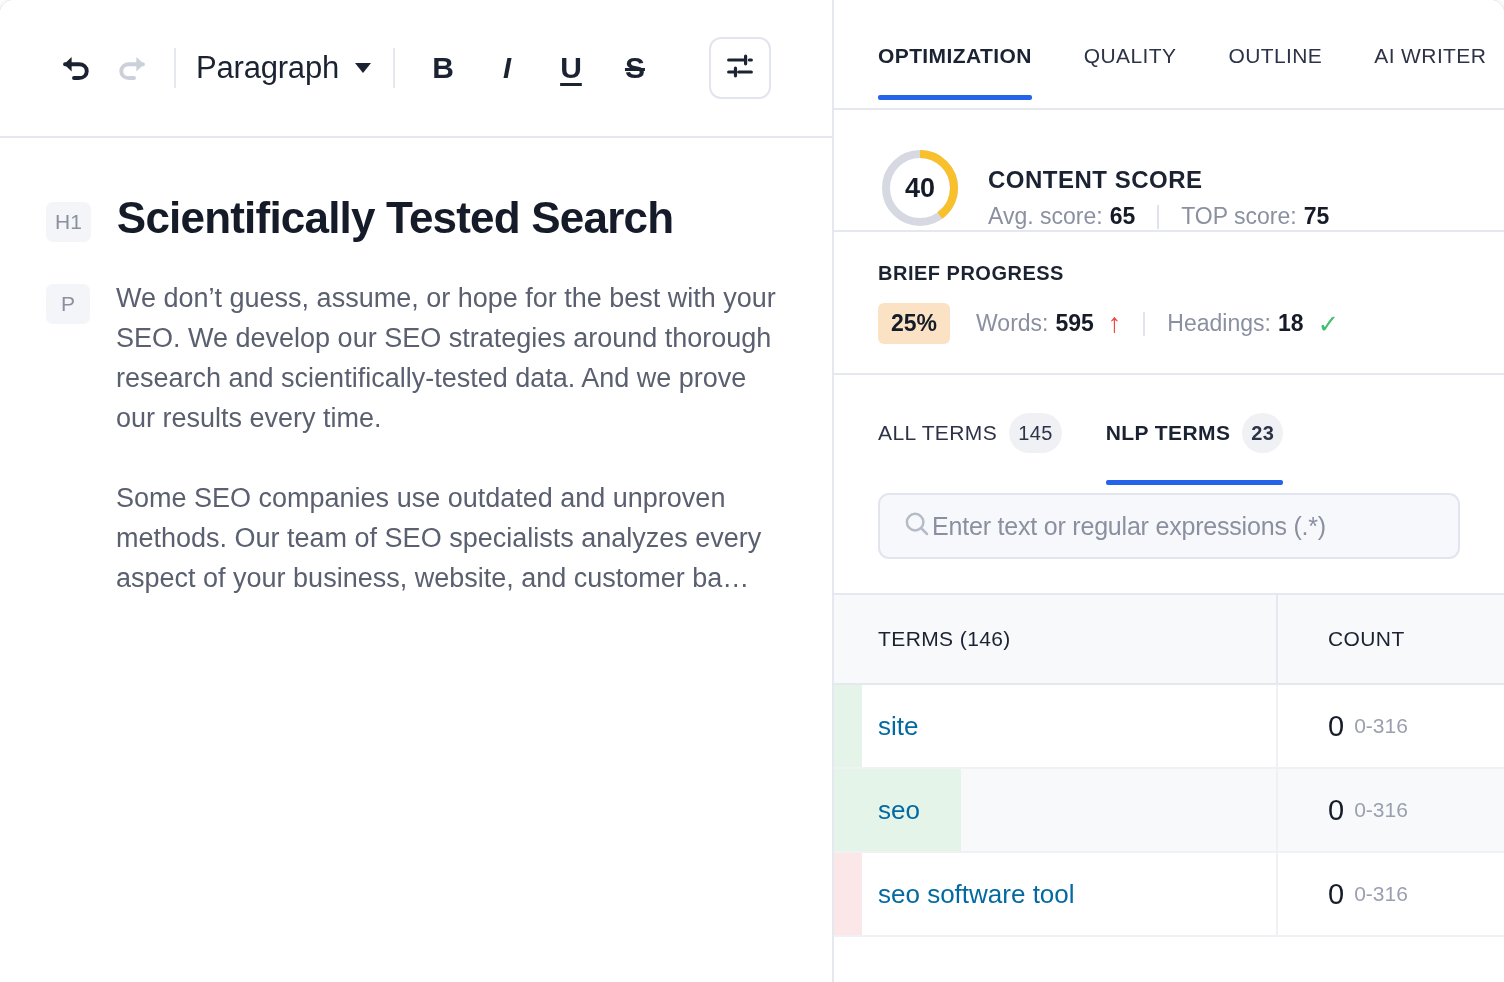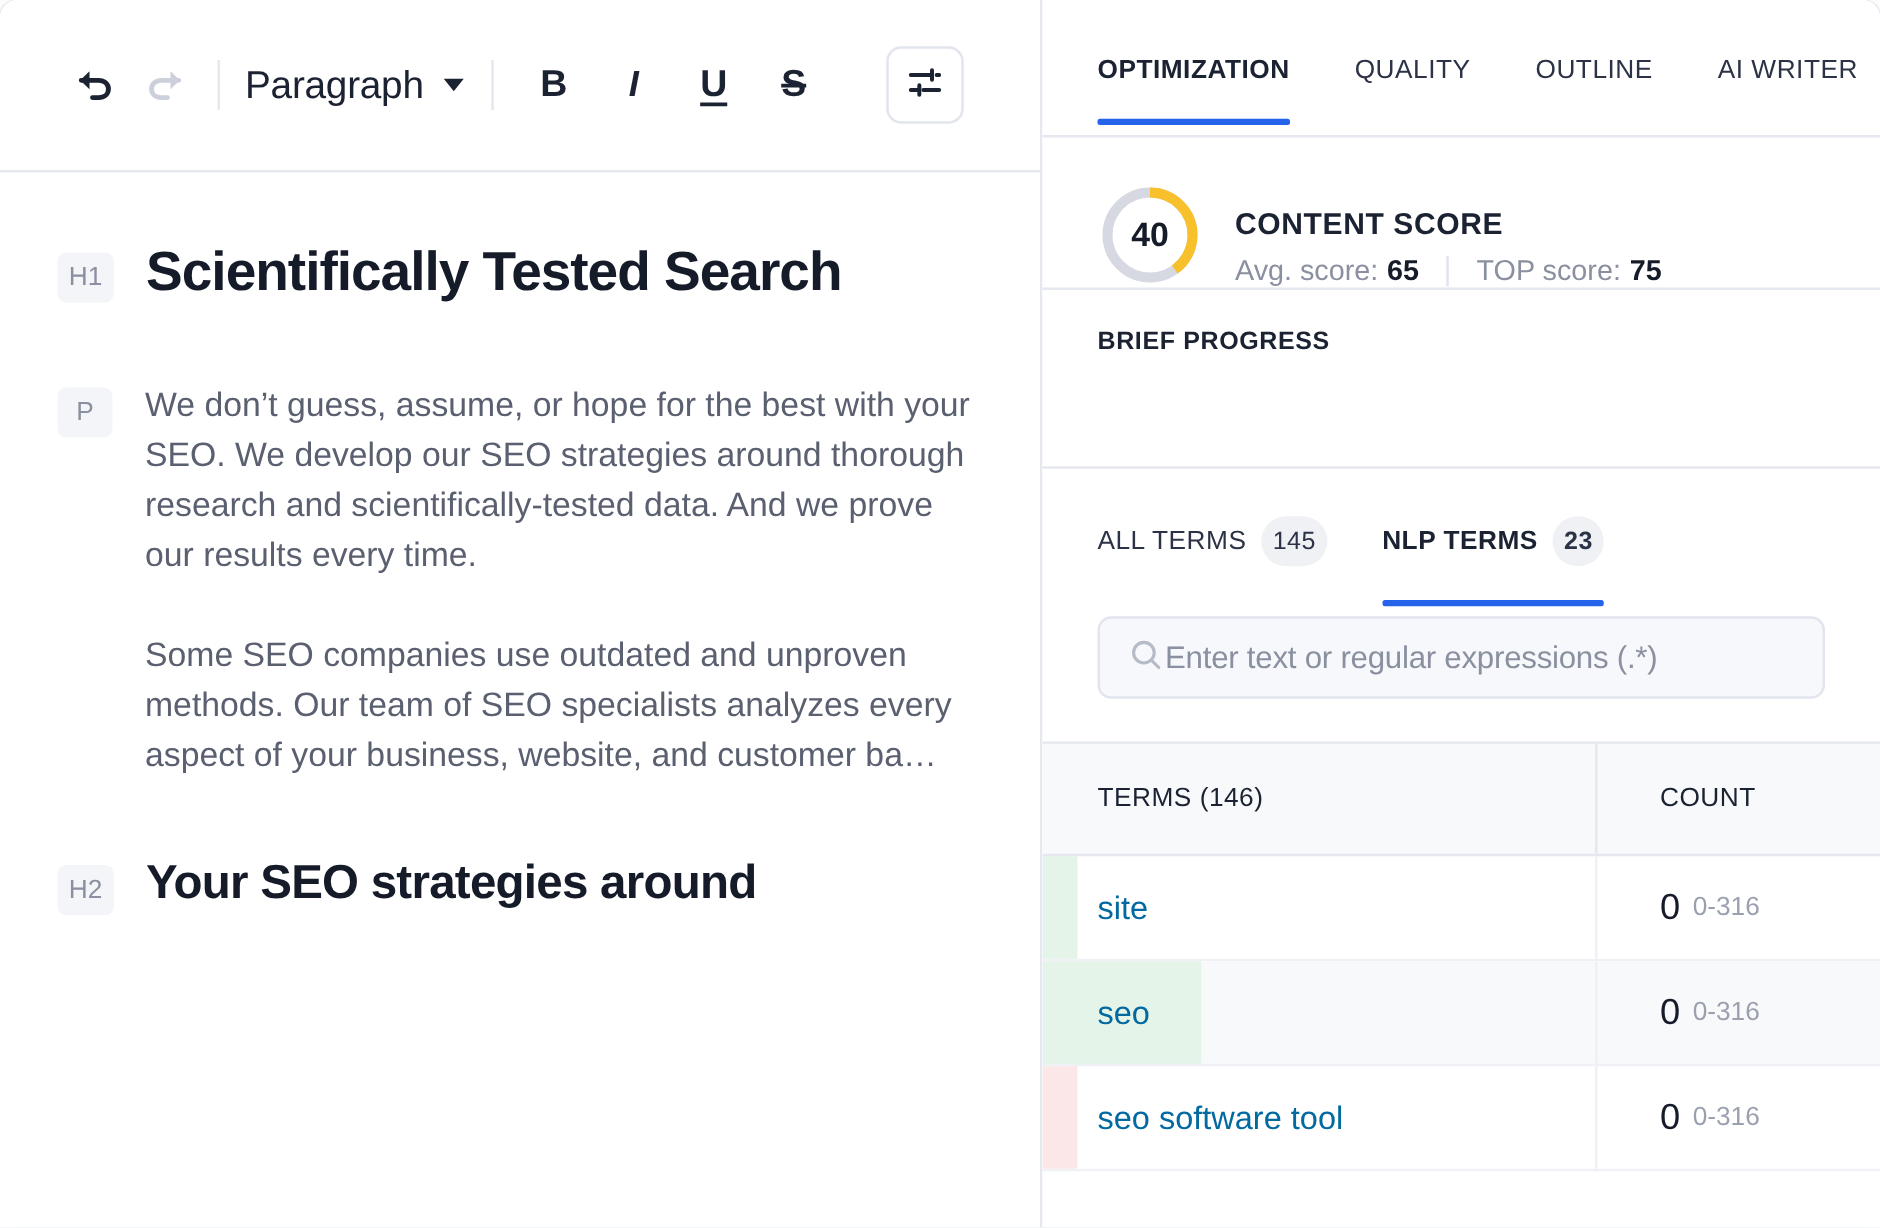--- a/index.html
+++ b/index.html
@@ -118,21 +118,21 @@
     letter-spacing: -0.6px;
     line-height: 1.1;
   }
   .para {
     font-size: 27px;
     line-height: 40px;
     color: #5A6070;
     max-width: 672px;
   }
   .para p + p { margin-top: 40px; }
-  .blk-h1 { margin-bottom: 62px; }
+  .blk-h1 { margin-bottom: 36px; }
   .blk-p  { margin-bottom: 62px; }
   .tag-h1 { margin-top: 8px; }
   .tag-p  { margin-top: 6px; }
   .tag-h2 { margin-top: 6px; }
 
   
   .panel {
     width: 670px;
     height: 100%;
     display: flex;
@@ -370,24 +370,20 @@
       </div>
 
       <div class="block blk-p">
         <div class="tag tag-p">P</div>
         <div class="para">
           <p>We don’t guess, assume, or hope for the best with your SEO. We develop our SEO strategies around thorough research and scientifically-tested data. And we prove our results every time.</p>
           <p>Some SEO companies use outdated and unproven methods. Our team of SEO specialists analyzes every aspect of your business, website, and customer ba…</p>
         </div>
       </div>
 
-      <div class="block">
-        <div class="tag tag-h2">H2</div>
-        <div class="h2-text">Your SEO strategies around</div>
-      </div>
 
     </div>
   </div>
 
   <div class="panel">
 
     <div class="tabs">
       <div class="tab active">OPTIMIZATION</div>
       <div class="tab">QUALITY</div>
       <div class="tab">OUTLINE</div>
@@ -409,20 +405,34 @@
           <b>65</b>
           <span class="vdiv"></span>
           <span>TOP score:</span>
           <b>75</b>
         </div>
       </div>
     </div>
 
     <div class="brief-sec">
       <div class="brief-label">BRIEF PROGRESS</div>
+      <div class="brief-row">
+        <div class="pct-badge">25%</div>
+        <div class="brief-item">
+          <span>Words:</span>
+          <b>595</b>
+          <span class="arrow-up">↑</span>
+        </div>
+        <span class="vdiv"></span>
+        <div class="brief-item">
+          <span>Headings:</span>
+          <b>18</b>
+          <span class="check">✓</span>
+        </div>
+      </div>
     </div>
 
     <div class="subtabs">
       <div class="subtab">
         <span>ALL TERMS</span>
         <span class="count-pill">145</span>
       </div>
       <div class="subtab active">
         <span>NLP TERMS</span>
         <span class="count-pill">23</span>

